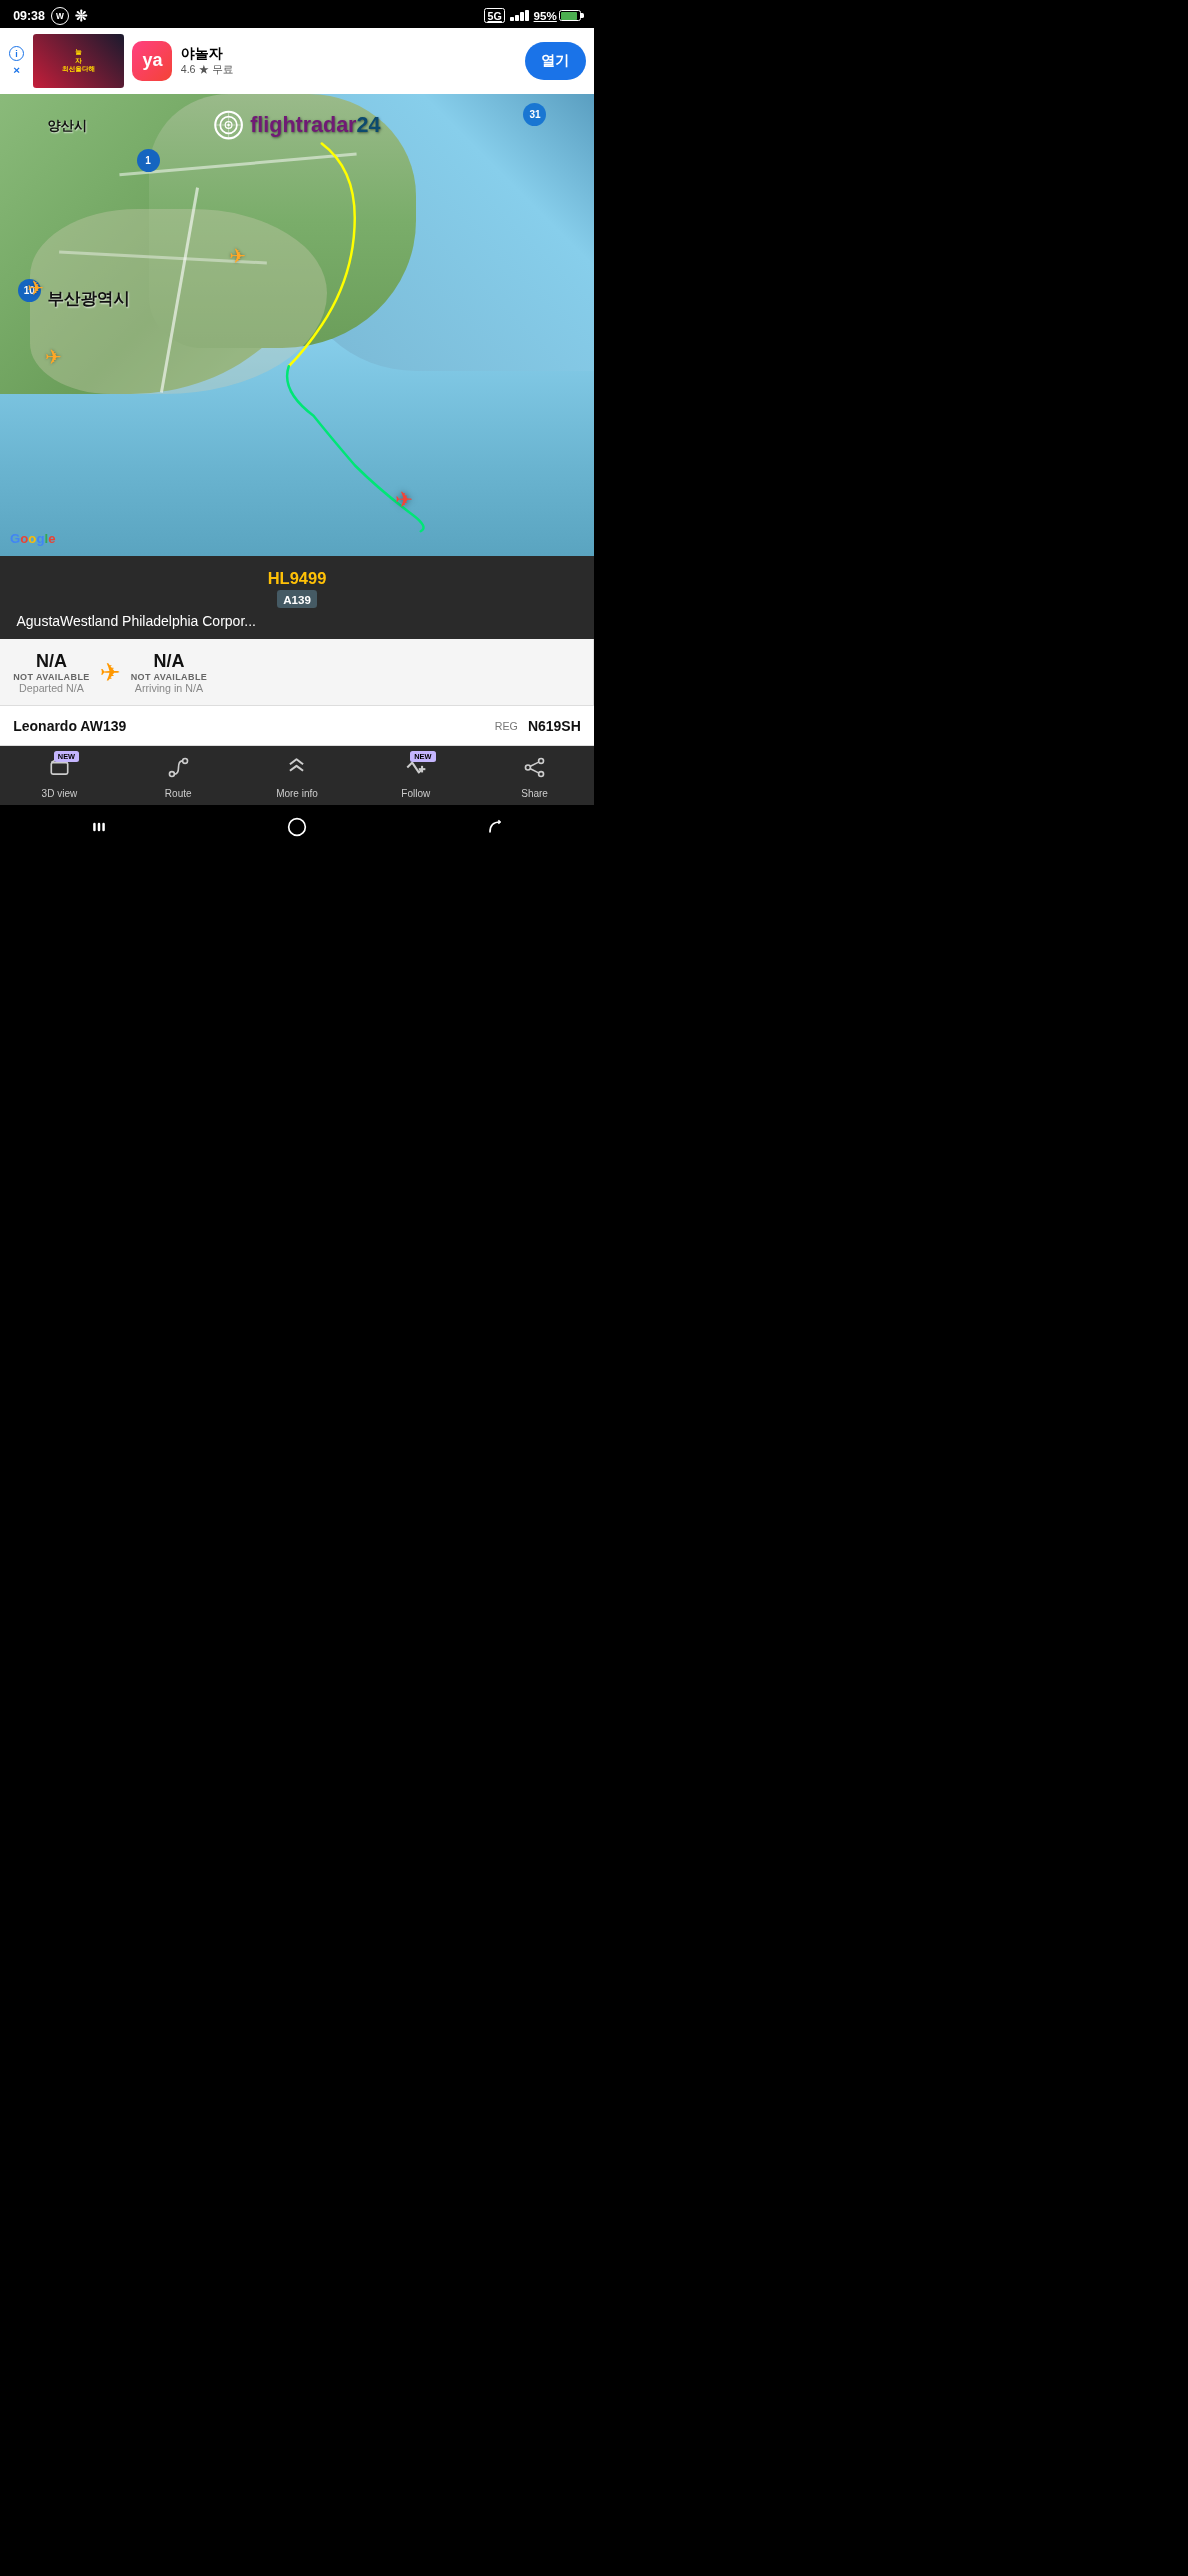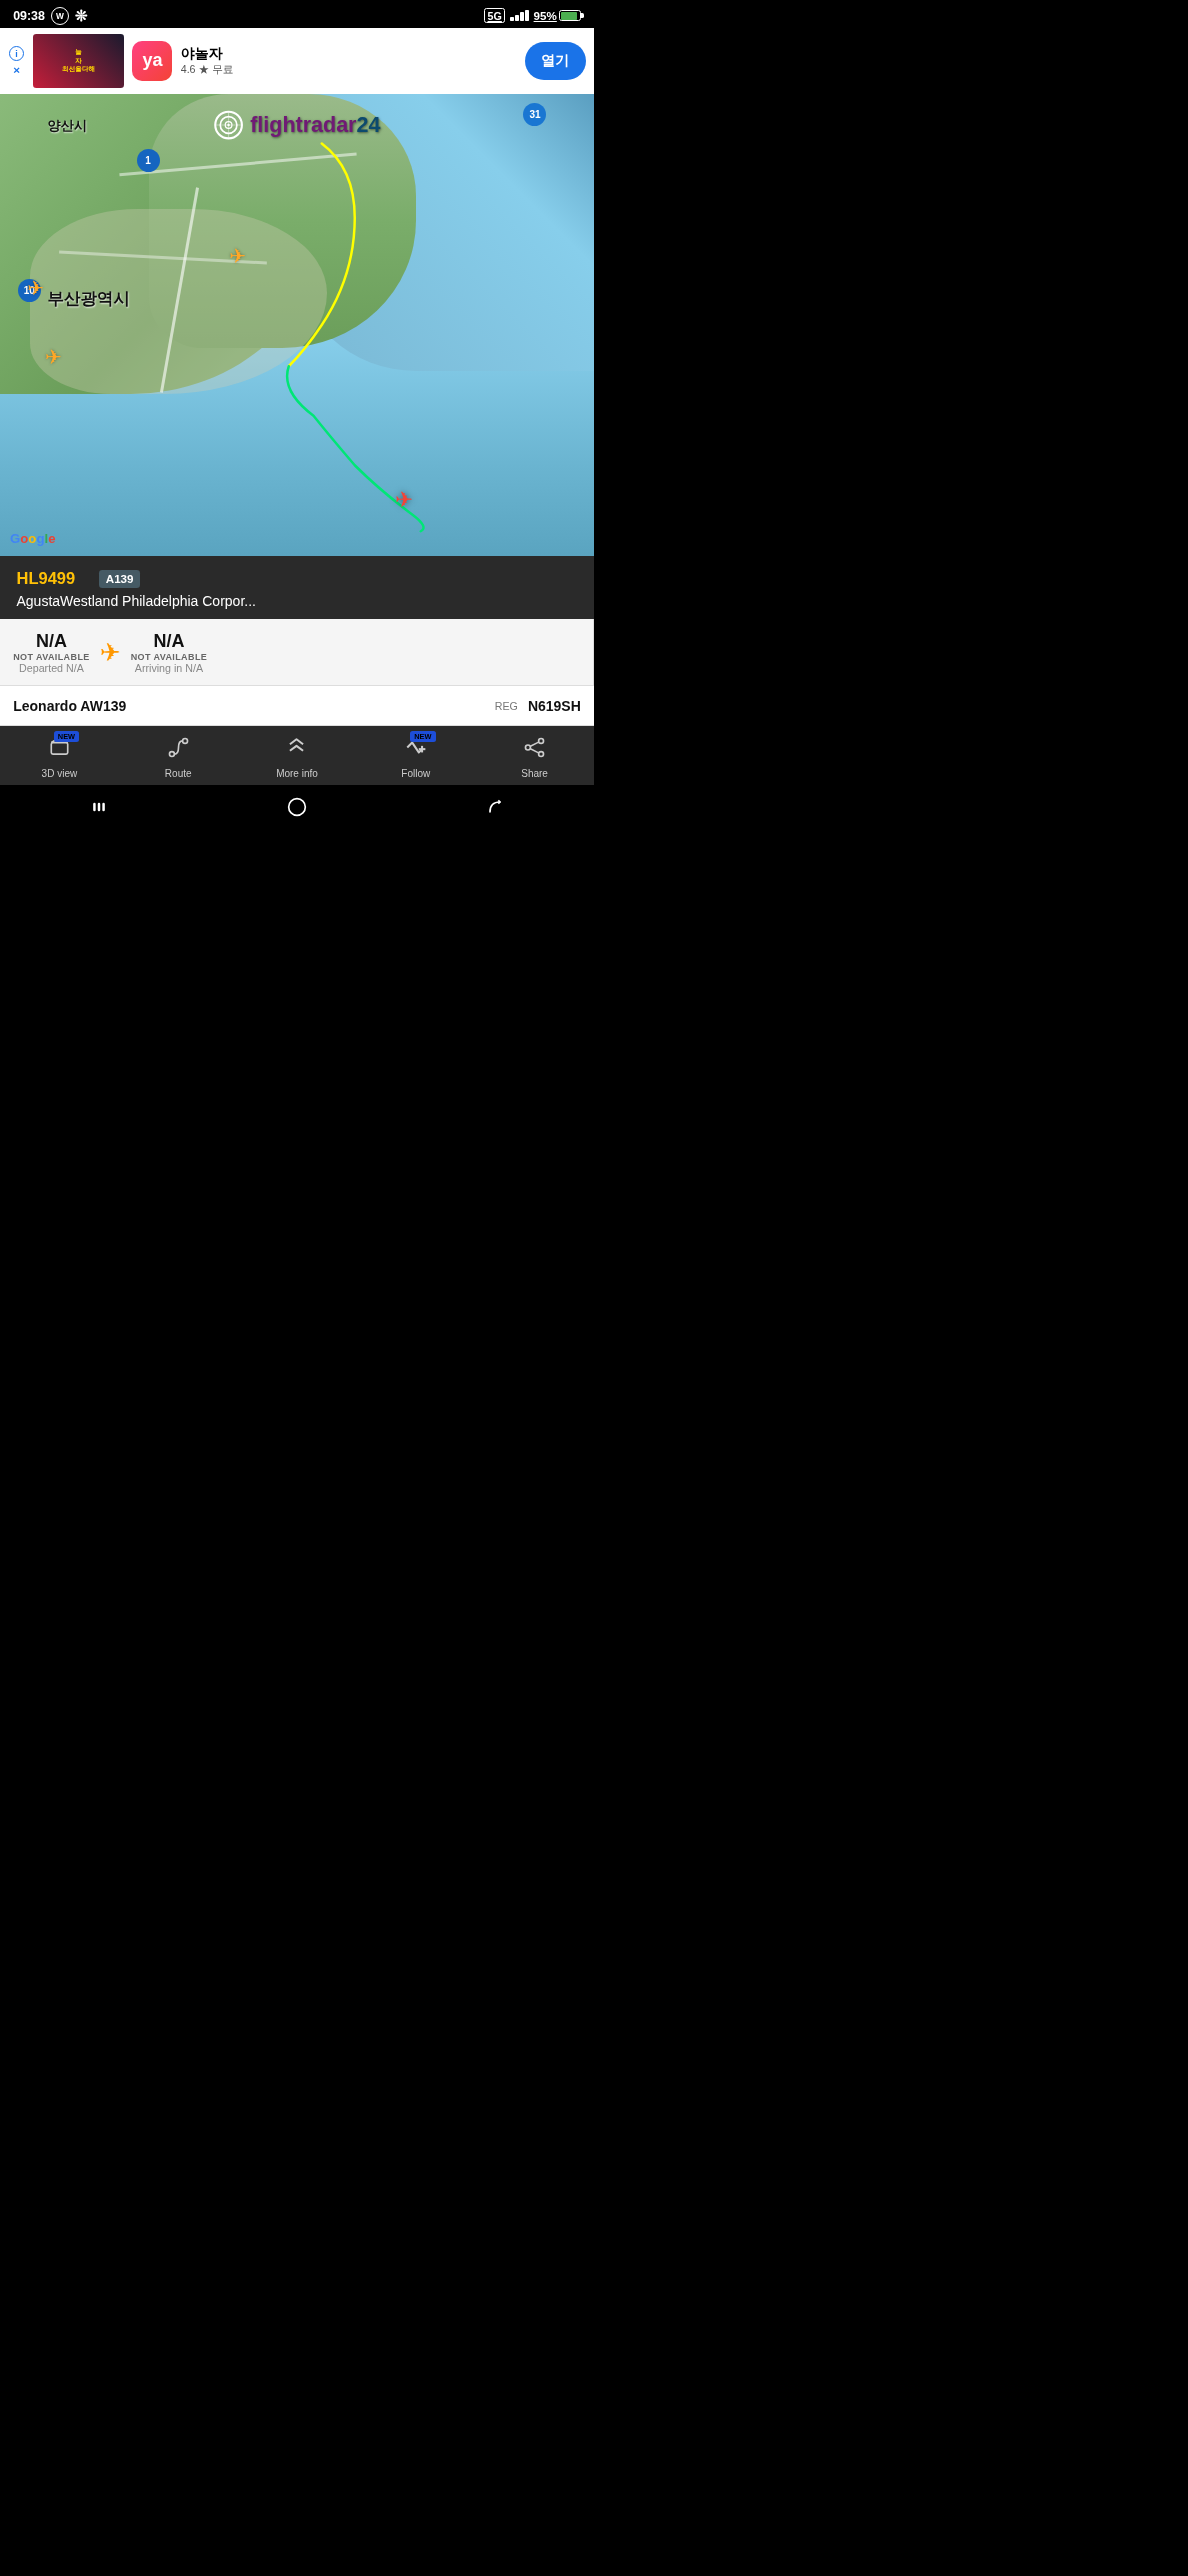--- a/index.html
+++ b/index.html
@@ -215,22 +215,23 @@
     .g-green { color: #34A853; }
 
     
     .flight-panel {
       background: #2a2a2a;
       padding: 13.2px 16.5px 10px;
     }
     .flight-header {
       display: flex;
       align-items: center;
-      gap: 24px;
+      gap: 2px;
       margin-bottom: 5px;
+      flex-direction: column;
     }
     .flight-num {
       color: #ffc107;
       font-size: 16.5px;
       font-weight: bold;
     }
     .aircraft-type-badge {
       background: #455a64;
       color: #fff;
       padding: 2.5px 6.6px;
@@ -337,21 +338,21 @@
       position: relative;
     }
     .nav-label {
       color: #ccc;
       font-size: 10px;
     }
     .new-badge {
       position: absolute;
       top: -5px;
       right: -8.3px;
-      background: #1d4ed8;
+      background: #c4b5fd;
       color: #000;
       font-size: 7.4px;
       font-weight: bold;
       padding: 0.8px 4.1px;
       border-radius: 2.5px;
     }
 
     
     .sys-nav {
       background: #000;

